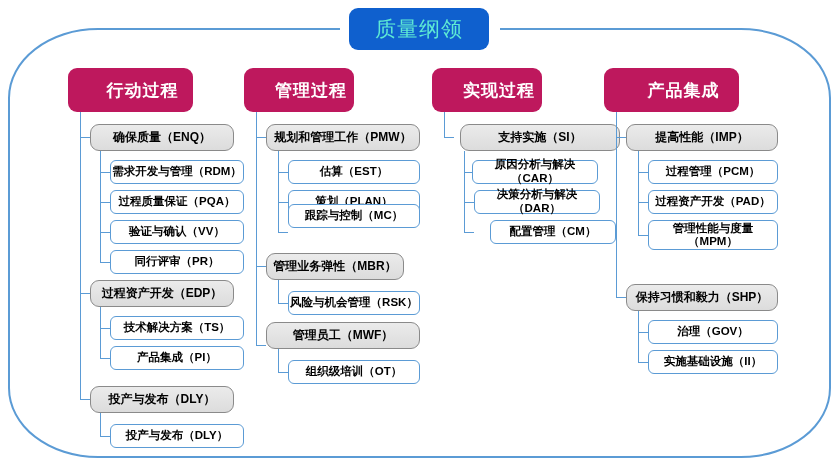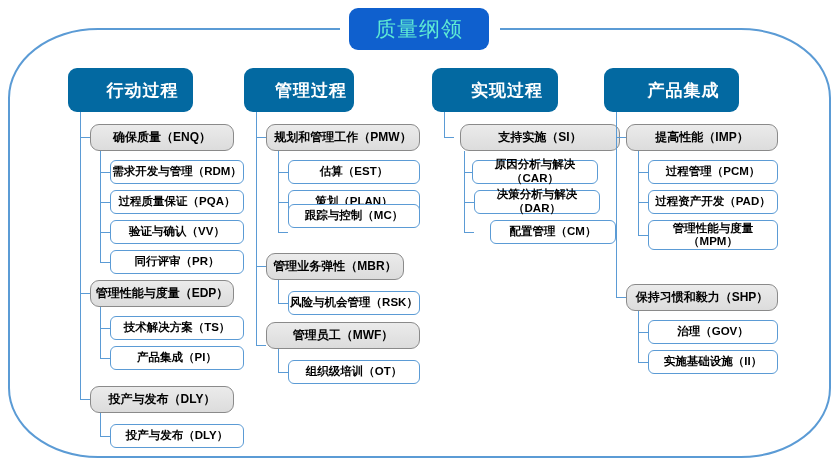--- a/index.html
+++ b/index.html
@@ -38,21 +38,21 @@
     font-weight:400;
     letter-spacing:1px;
     display:flex;align-items:center;justify-content:center;
     box-sizing:border-box;
   }
 
   
   .col-head{
     position:absolute;
     height:44px;
-    background:#0369a1;
+    background:#be185d;
     border-radius:9px;
     color:#ffffff;
     font-size:17px;
     font-weight:bold;
     letter-spacing:1px;
     display:flex;align-items:center;justify-content:center;
     box-sizing:border-box;
     padding-left:24px;
   }
 
@@ -111,21 +111,21 @@
   <div class="hline" style="left:100px;top:172px;width:10px;"></div>
   <div class="leaf-box" style="left:110px;top:160px;width:134px;height:24px;">需求开发与管理（RDM）</div>
   <div class="hline" style="left:100px;top:202px;width:10px;"></div>
   <div class="leaf-box" style="left:110px;top:190px;width:134px;height:24px;">过程质量保证（PQA）</div>
   <div class="hline" style="left:100px;top:232px;width:10px;"></div>
   <div class="leaf-box" style="left:110px;top:220px;width:134px;height:24px;">验证与确认（VV）</div>
   <div class="hline" style="left:100px;top:262px;width:10px;"></div>
   <div class="leaf-box" style="left:110px;top:250px;width:134px;height:24px;">同行评审（PR）</div>
 
   <div class="hline" style="left:80px;top:293px;width:10px;"></div>
-  <div class="group-box" style="left:90px;top:280px;width:144px;height:27px;">管理性能与度量（EDP）</div>
+  <div class="group-box" style="left:90px;top:280px;width:144px;height:27px;">过程资产开发（EDP）</div>
   <div class="vline" style="left:100px;top:307px;height:51px;"></div>
   <div class="hline" style="left:100px;top:328px;width:10px;"></div>
   <div class="leaf-box" style="left:110px;top:316px;width:134px;height:24px;">技术解决方案（TS）</div>
   <div class="hline" style="left:100px;top:358px;width:10px;"></div>
   <div class="leaf-box" style="left:110px;top:346px;width:134px;height:24px;">产品集成（PI）</div>
 
   <div class="hline" style="left:80px;top:399px;width:10px;"></div>
   <div class="group-box" style="left:90px;top:386px;width:144px;height:27px;">投产与发布（DLY）</div>
   <div class="vline" style="left:100px;top:413px;height:23px;"></div>
   <div class="hline" style="left:100px;top:436px;width:10px;"></div>
@@ -149,21 +149,21 @@
   <div class="vline" style="left:278px;top:280px;height:23px;"></div>
   <div class="hline" style="left:278px;top:303px;width:10px;"></div>
   <div class="leaf-box" style="left:288px;top:291px;width:132px;height:24px;">风险与机会管理（RSK）</div>
 
   <div class="hline" style="left:256px;top:345px;width:10px;"></div>
   <div class="group-box" style="left:266px;top:322px;width:154px;height:27px;">管理员工（MWF）</div>
   <div class="vline" style="left:278px;top:349px;height:23px;"></div>
   <div class="hline" style="left:278px;top:372px;width:10px;"></div>
   <div class="leaf-box" style="left:288px;top:360px;width:132px;height:24px;">组织级培训（OT）</div>
 
-  <div class="col-head" style="left:432px;top:68px;width:126px;">实现过程</div>
+  <div class="col-head" style="left:432px;top:68px;width:110px;">实现过程</div>
   <div class="vline" style="left:444px;top:112px;height:25px;"></div>
 
   <div class="hline" style="left:444px;top:137px;width:10px;"></div>
   <div class="group-box" style="left:460px;top:124px;width:160px;height:27px;">支持实施（SI）</div>
   <div class="vline" style="left:464px;top:151px;height:81px;"></div>
   <div class="hline" style="left:464px;top:172px;width:10px;"></div>
   <div class="leaf-box" style="left:472px;top:160px;width:126px;height:24px;">原因分析与解决（CAR）</div>
   <div class="hline" style="left:464px;top:202px;width:10px;"></div>
   <div class="leaf-box" style="left:474px;top:190px;width:126px;height:24px;">决策分析与解决（DAR）</div>
   <div class="hline" style="left:464px;top:232px;width:10px;"></div>

